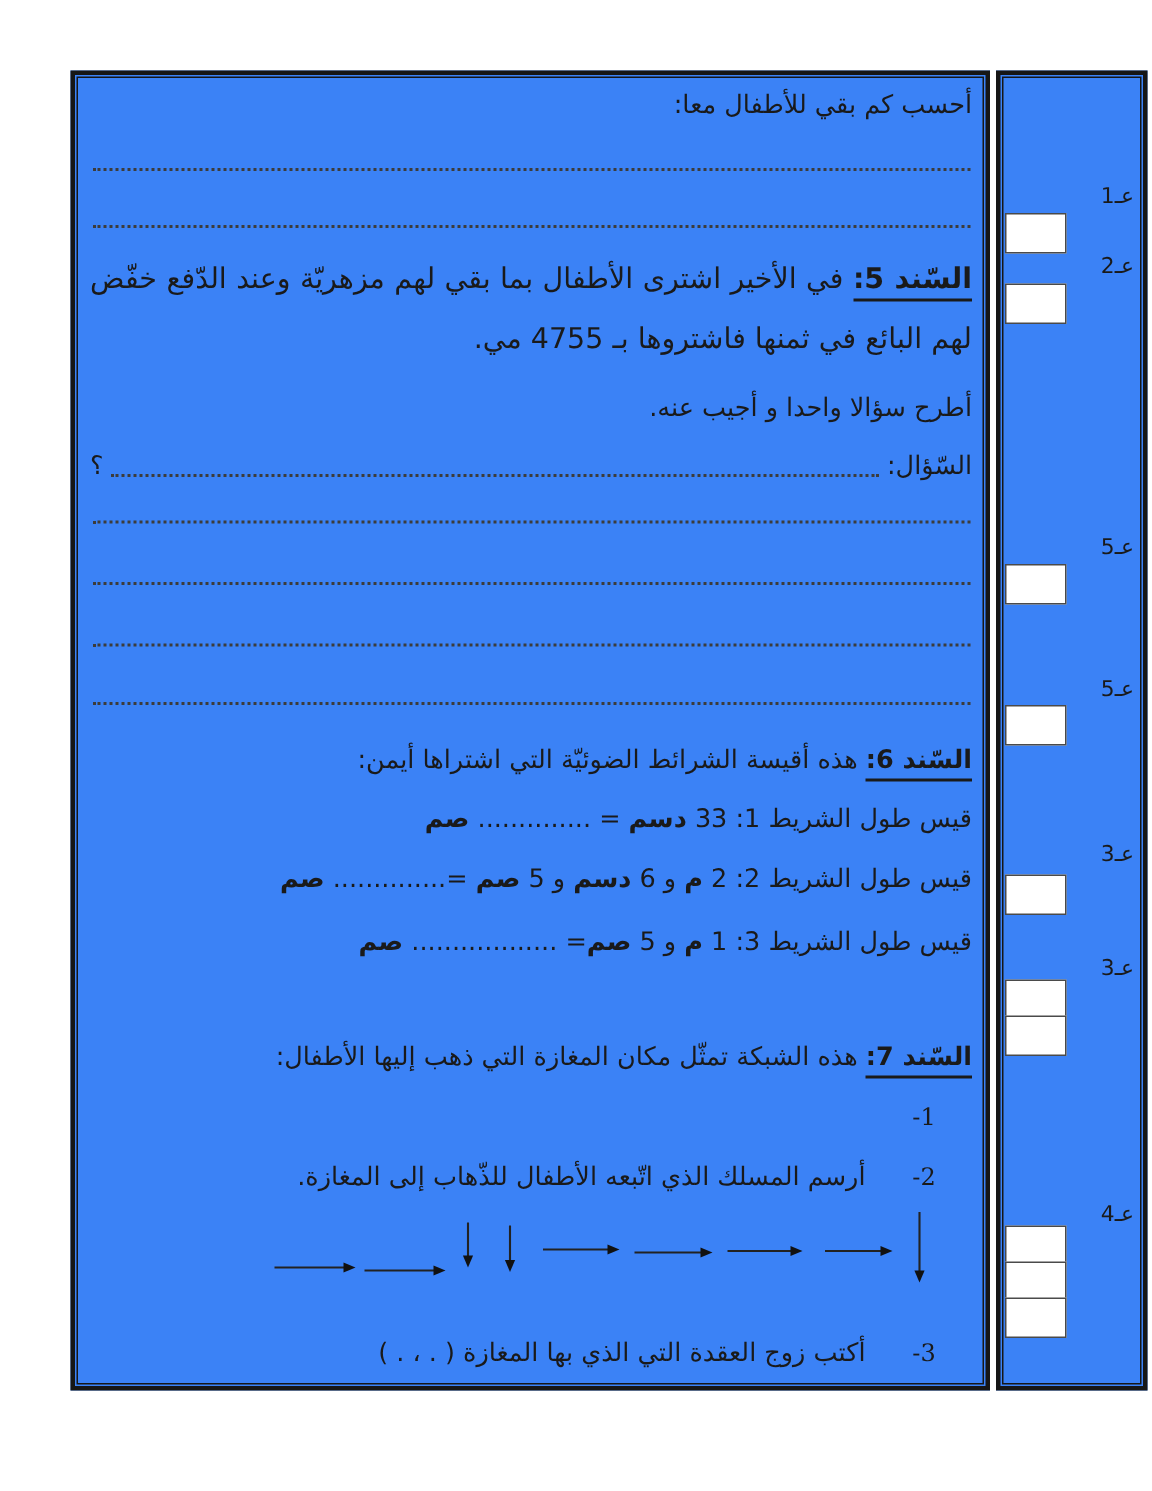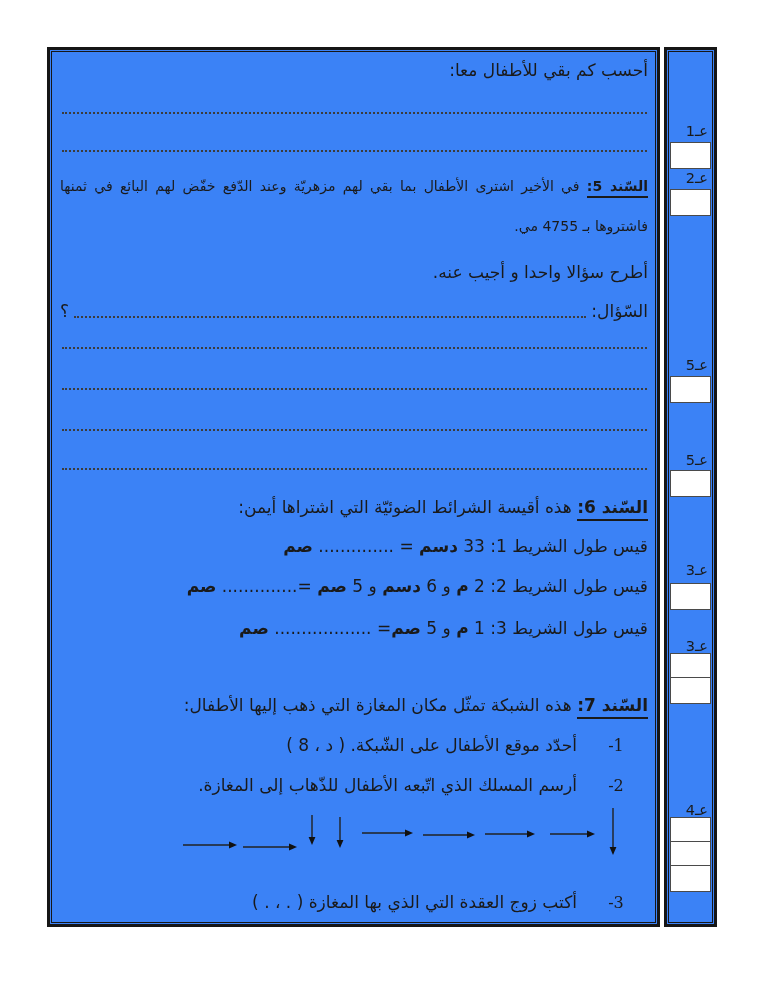--- a/index.html
+++ b/index.html
@@ -3,25 +3,25 @@
 <meta charset="utf-8">
 <style>
   html,body{margin:0;padding:0;}
   body{
     width:768px;height:994px;position:relative;background:#ffffff;
     font-family:"DejaVu Sans",sans-serif;color:#1a1a1a;overflow:hidden;
   }
   .dbox{position:absolute;border:3px solid #161616;background:#3b82f6;}
   .dbox::before{content:"";position:absolute;inset:1px;border:1px solid #161616;pointer-events:none;}
   .main{left:47px;top:47px;width:607px;height:874px;}
-  .strip{left:664px;top:47px;width:47px;height:874px;}
+  .strip{left:664px;top:47px;width:47px;height:874px;padding-left:48px;}
   .t{position:absolute;left:8px;right:9px;direction:rtl;text-align:right;
      font-size:17px;line-height:24px;white-space:nowrap;}
   .para{position:absolute;left:10px;right:9px;top:116px;margin:0;direction:rtl;
-        text-align:justify;font-size:14px;line-height:40px;}
+        text-align:justify;font-size:19px;line-height:40px;}
   .h{font-weight:700;border-bottom:2px solid #1a1a1a;padding-bottom:2px;}
   .bold{font-weight:700;text-align:center;}
   .ansline{position:absolute;left:12px;right:10px;height:0;border-top:2px dotted #3c3c3c;}
   .qrow{position:absolute;left:10px;right:9px;display:flex;direction:rtl;
         align-items:flex-end;font-size:17px;line-height:22px;}
   .qfill{flex:1;border-bottom:2px dotted #3c3c3c;margin:0 5px 4px 5px;height:0;}
   .qitem{position:absolute;right:28px;left:10px;display:flex;direction:rtl;gap:26px;
          align-items:baseline;font-size:17px;line-height:24px;white-space:nowrap;}
   .qnum{font-family:"DejaVu Serif",serif;font-size:16px;min-width:26px;text-align:center;}
   .arrowsvg{position:absolute;left:115px;top:750px;}
@@ -60,21 +60,20 @@
 
   <div class="t" style="top:484px"><span>قيس طول الشريط 1: 33 </span><span class="bold">دسم</span><span> = </span><span>..............</span><span> </span><span class="bold">صم</span></div>
   <div class="t" style="top:524px"><span>قيس طول الشريط 2: 2 </span><span class="bold">م</span><span> و 6 </span><span class="bold">دسم</span><span> و 5 </span><span class="bold">صم</span><span> =.............. </span><span class="bold">صم</span></div>
   <div class="t" style="top:566px"><span>قيس طول الشريط 3: 1 </span><span class="bold">م</span><span> و 5 </span><span class="bold">صم</span><span>= .................. </span><span class="bold">صم</span></div>
 
   <div class="t" style="top:643px"><span class="h">السّند 7:</span>
       <span>هذه الشبكة تمثّل مكان المغازة التي ذهب إليها الأطفال:</span></div>
 
   <div class="qitem" style="top:683px">
     <span class="qnum" dir="ltr">-1</span>
-    <span>أحدّد موقع الأطفال على الشّبكة. ( د ، 8 )</span>
   </div>
   <div class="qitem" style="top:723px">
     <span class="qnum" dir="ltr">-2</span>
     <span>أرسم المسلك الذي اتّبعه الأطفال للذّهاب إلى المغازة.</span>
   </div>
 
   <svg class="arrowsvg" width="480" height="64" viewBox="0 0 480 64">
       <g>
         <line x1="18" y1="45" x2="66" y2="45" stroke="#222" stroke-width="1.4"></line>
         <polygon points="72,45 64,41.6 64,48.4" fill="#111"></polygon>

